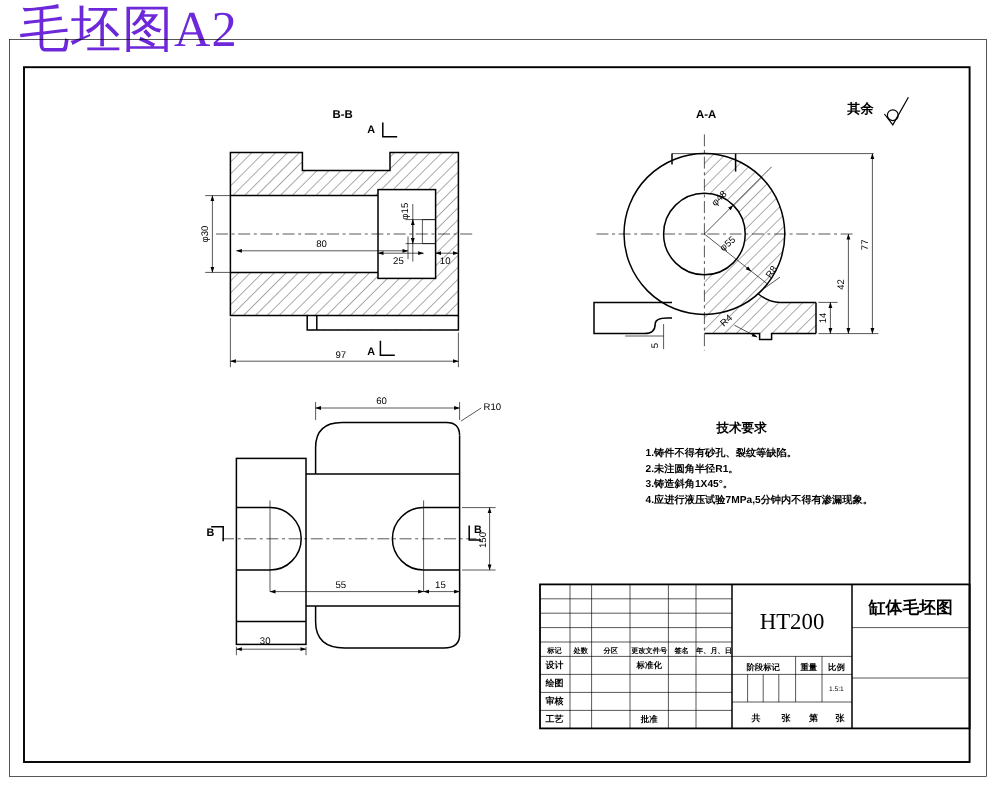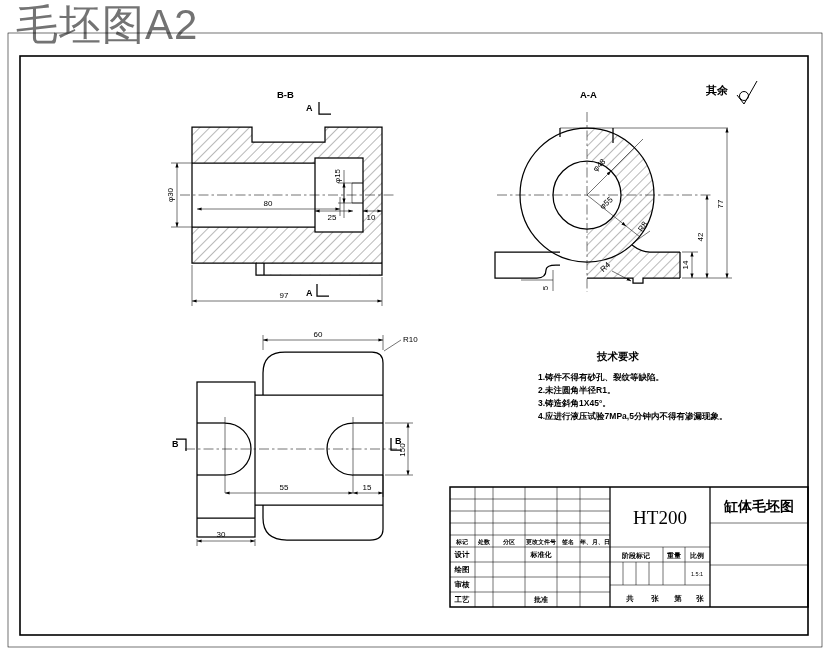--- a/index.html
+++ b/index.html
@@ -1,19 +1,19 @@
 <!DOCTYPE html>
 <html><head>
 <meta charset="utf-8">
 <style>
   html,body{margin:0;padding:0;background:#fff;}
   #sheet{position:relative;width:830px;height:654px;background:#fff;overflow:hidden;
          font-family:"Liberation Sans",sans-serif;}
-  #red-title{position:absolute;left:16px;top:2px;font-family:Liberation Sans, sans-serif;
-             font-size:42px;line-height:1.1;color:#737373;letter-spacing:1px;white-space:nowrap;}
+  #red-title{position:absolute;left:16px;top:2px;font-family:Liberation Serif, serif;
+             font-size:42px;line-height:1.1;color:#6d28d9;letter-spacing:1px;white-space:nowrap;}
   svg{position:absolute;left:0;top:0;}
   svg text{font-family:"Liberation Sans",sans-serif;fill:#000;}
   .ol{stroke:#000;stroke-width:1.25;fill:none;}
   .tl{stroke:#000;stroke-width:0.55;fill:none;}
   .cl{stroke:#000;stroke-width:0.55;fill:none;stroke-dasharray:10 3 2.5 3;}
   .dim{font-size:8px;}
   .vtitle{font-size:9.5px;font-weight:bold;}
   .secA{font-size:9px;font-weight:bold;}
   .tech-title{font-size:10.5px;font-weight:bold;}
   .tech-line{font-size:8.5px;font-weight:bold;}

